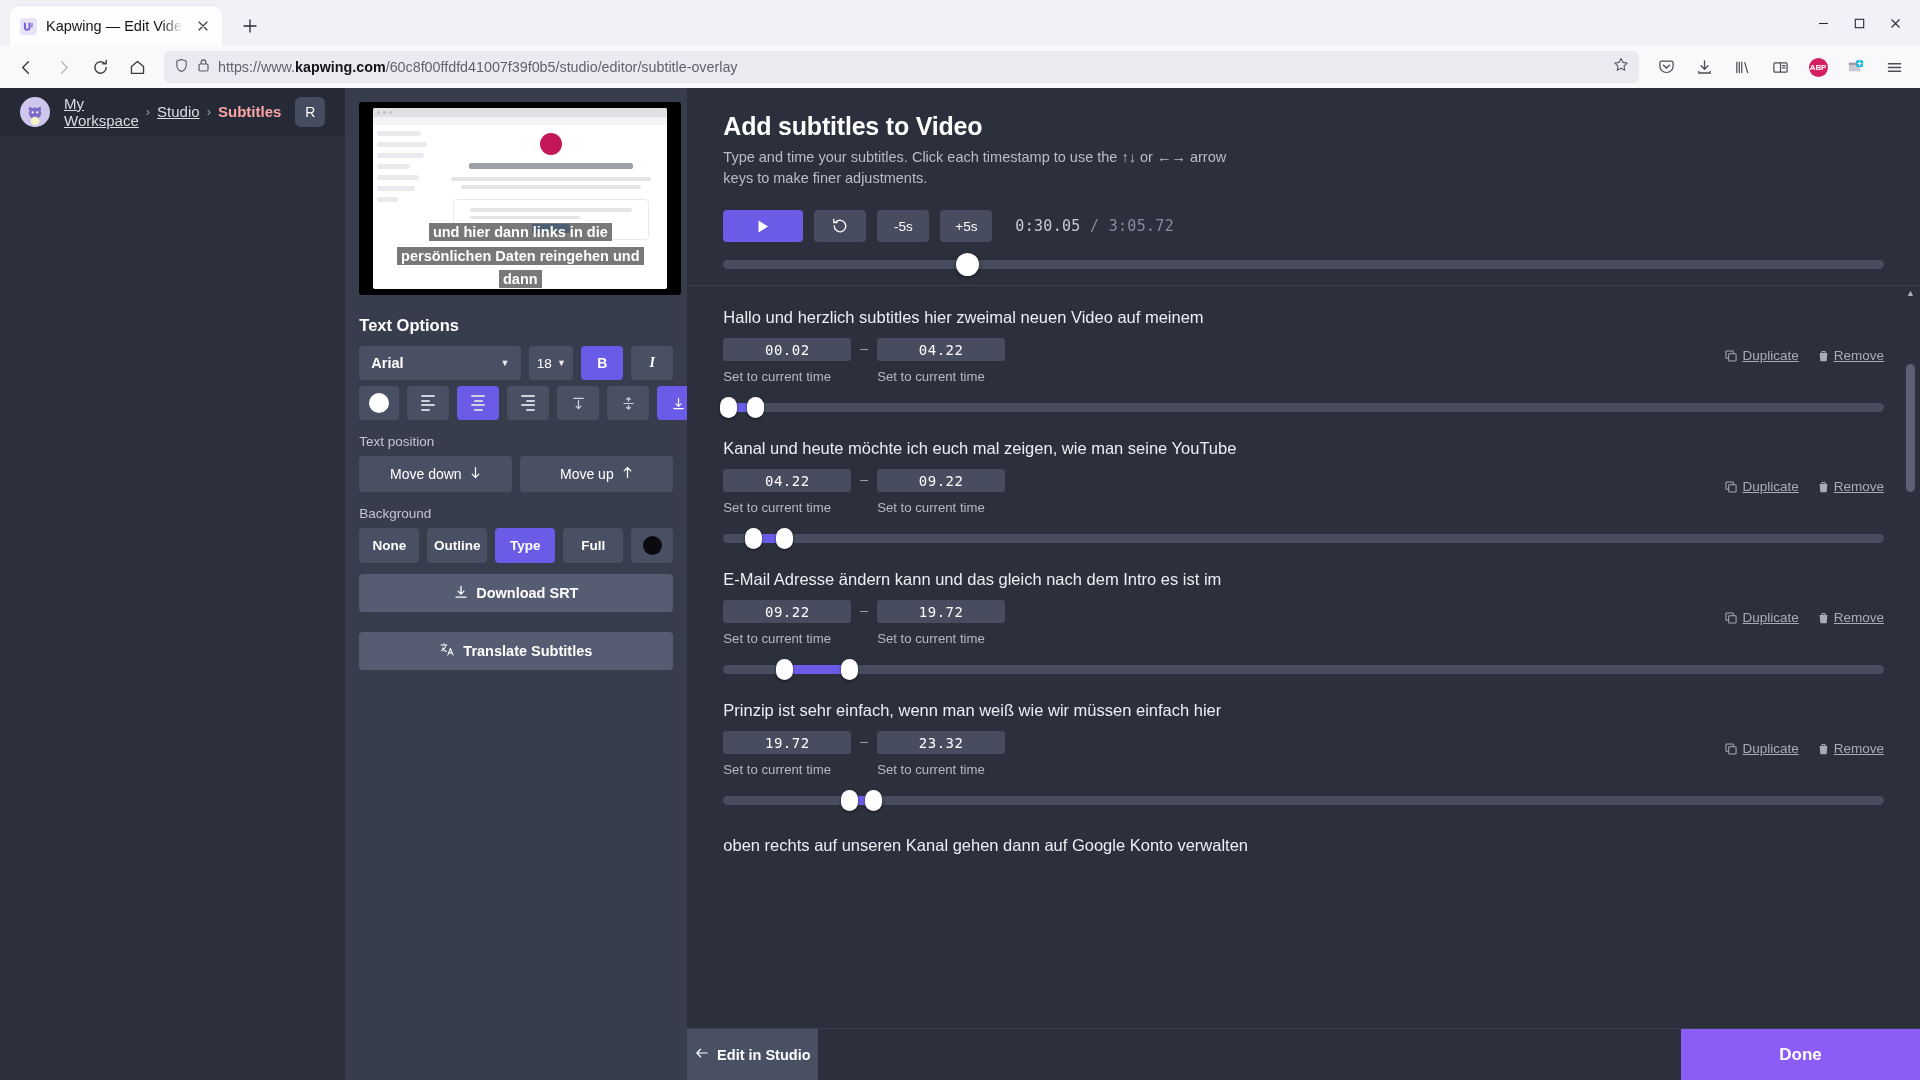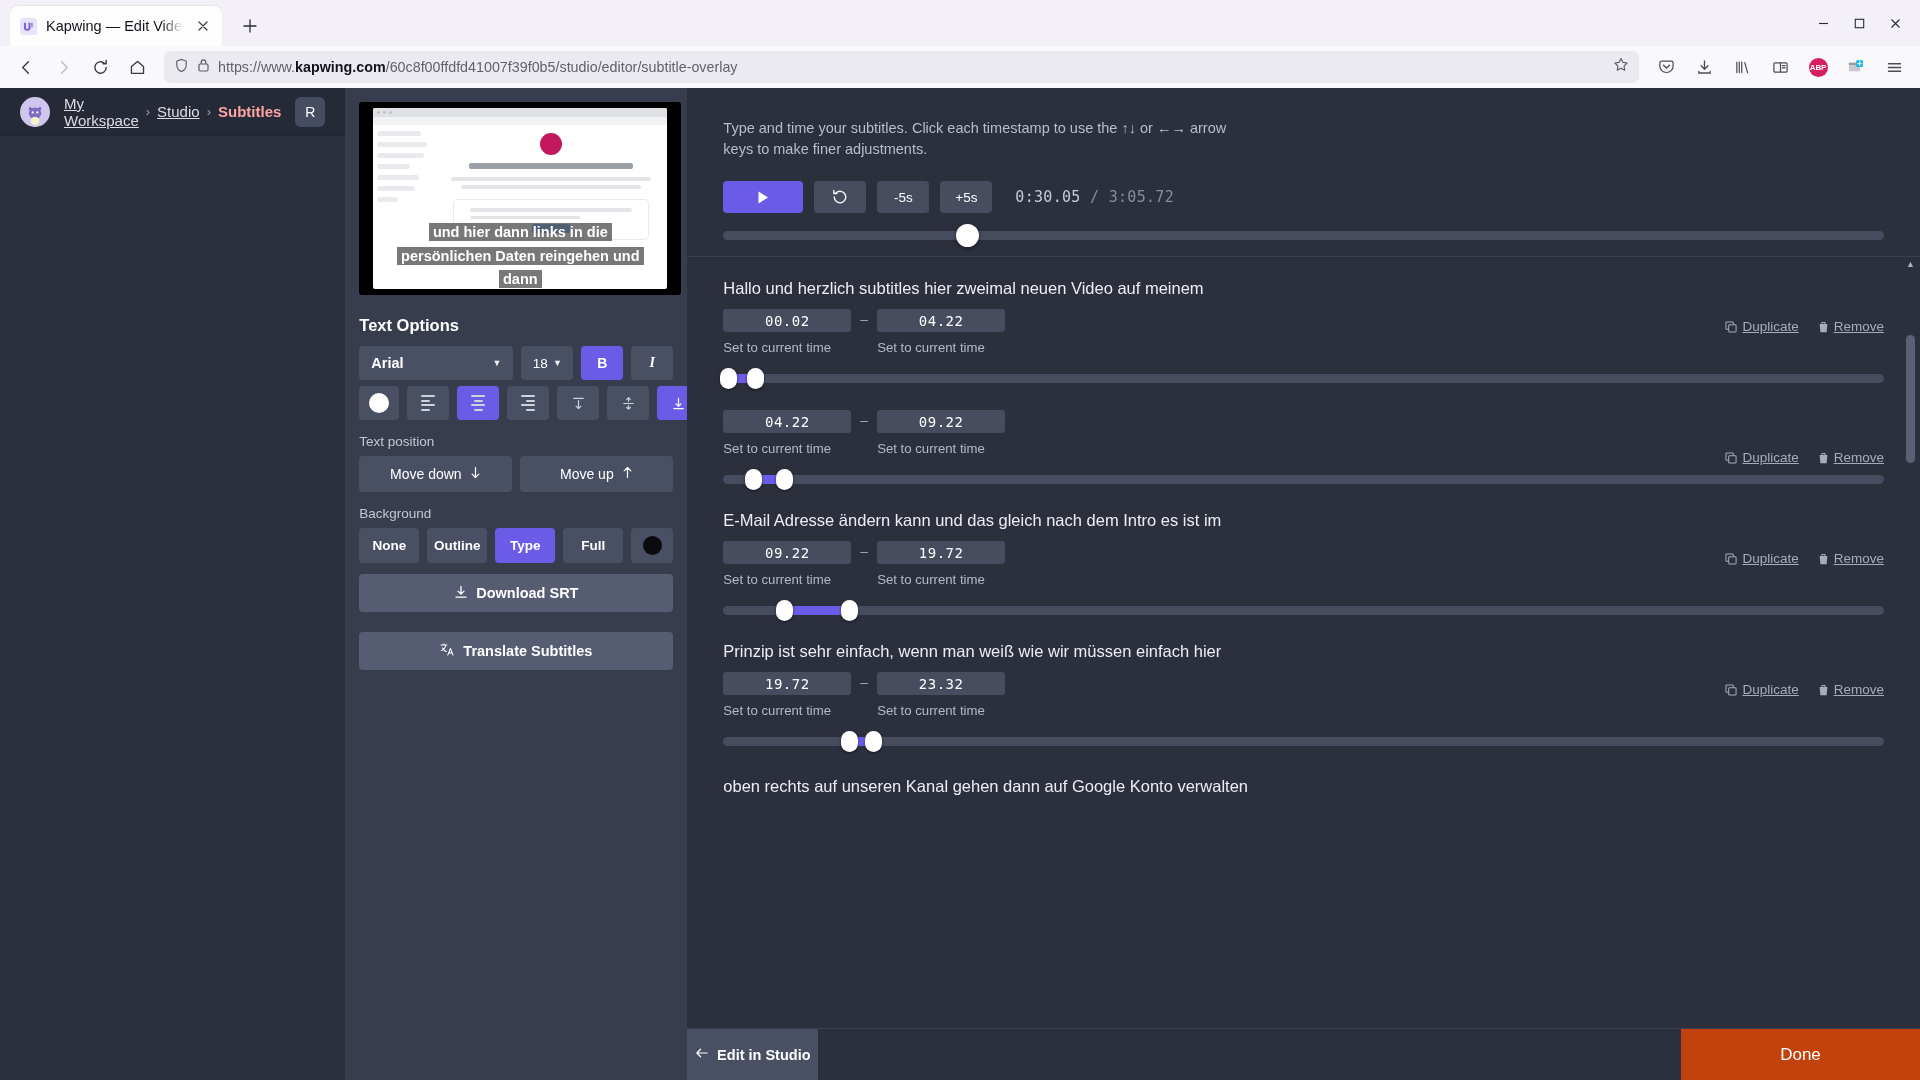--- a/index.html
+++ b/index.html
@@ -149,21 +149,21 @@
   .ctl {
     background: #4a5064; border-radius: 4px; color: #fff;
     display: flex; align-items: center; justify-content: center;
     font-size: 14px; height: 34px; cursor: pointer;
   }
   .ctl.active { background: #6b5ce7; }
   .font-select {
     flex: 1 1 auto; justify-content: space-between;
     padding: 0 12px; font-weight: 600; font-size: 14.5px;
   }
-  .size-select { width: 52px; gap: 5px; font-size: 13.5px; }
+  .size-select { width: 44px; gap: 5px; font-size: 13.5px; }
   .chev { font-size: 9px; opacity: .9; }
   .sq { width: 42px; flex: 0 0 42px; }
   .sq.first { width: 40px; flex: 0 0 40px; }
   .swatch-w { width: 20px; height: 20px; border-radius: 50%; background: #fff; }
   .swatch-k { width: 19px; height: 19px; border-radius: 50%; background: #0b0b0f; }
   .align-ico { display: flex; flex-direction: column; gap: 2.5px; }
   .align-ico i { display: block; height: 2px; background: #ced2dd; border-radius: 1px; }
   .posbtn {
     flex: 1 1 0; height: 36px; background: #4a5064; border-radius: 4px;
     color: #fff; font-size: 14px; display: flex; align-items: center;
@@ -262,22 +262,22 @@
     height: 52px; flex: 0 0 52px; display: flex;
     background: #2c303d; border-top: 1px solid #3b4051;
   }
   .edit-studio {
     width: 131px; flex: 0 0 131px; background: #4a5064;
     color: #fff; font-size: 14.5px; font-weight: 600;
     display: flex; align-items: center; justify-content: center; gap: 8px;
   }
   .bottom-mid { flex: 1 1 auto; }
   .done-btn {
-    width: 239px; flex: 0 0 239px; background: #c2410c;
-    color: #fff; font-size: 17px; font-weight: 400;
+    width: 239px; flex: 0 0 239px; background: #8b5cf6;
+    color: #fff; font-size: 17px; font-weight: 700;
     display: flex; align-items: center; justify-content: center;
   }
 </style>
 </head>
 <body>
 
 <div class="browser-chrome">
 
   <div class="tabstrip">
     <div class="tab">
@@ -580,20 +580,21 @@
               <path d="M8.3 14l2.8-7 2.8 7M9.4 11.6h3.5" fill="none" stroke="#fff" stroke-width="1.1" stroke-linecap="round" stroke-linejoin="round"></path>
             </svg>
         </span>
         <span>Translate Subtitles</span>
       </div>
     </div>
 
     <div class="main">
 
       <div class="main-head">
+        <div class="main-title">Add subtitles to Video</div>
         <div class="main-sub">Type and time your subtitles. Click each timestamp to use the ↑↓ or ←→ arrow keys to make finer adjustments.</div>
 
         <div class="playrow">
           <div class="play-btn">
             <svg width="14" height="15" viewBox="0 0 14 15">
                 <path d="M2.5 1.5l9.5 6-9.5 6z" fill="#fff"></path>
               </svg>
           </div>
           <div class="pctl">
             <svg width="16" height="16" viewBox="0 0 17 17">
@@ -650,20 +651,21 @@
           </div>
           <div class="cue-slider">
             <div class="cue-track"></div>
             <div class="cue-fill" style="left:0%;width:2.3%"></div>
             <div class="cue-knob" style="left:calc(0% - 3px)"></div>
             <div class="cue-knob" style="left:calc(2.3% - 3px)"></div>
           </div>
         </div>
 
         <div class="cue">
+          <div class="cue-text">Kanal und heute möchte ich euch mal zeigen, wie man seine YouTube</div>
           <div class="cue-times">
             <div class="time-col">
               <div class="time-box">04.22</div>
               <div class="setcur">Set to current time</div>
             </div>
             <div class="dash">–</div>
             <div class="time-col">
               <div class="time-box">09.22</div>
               <div class="setcur">Set to current time</div>
             </div>

